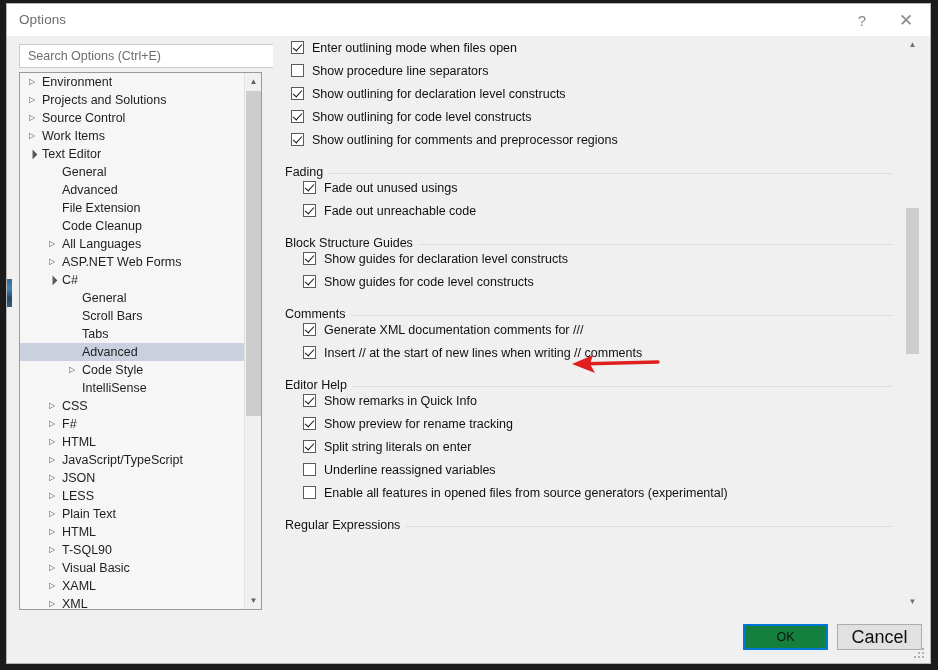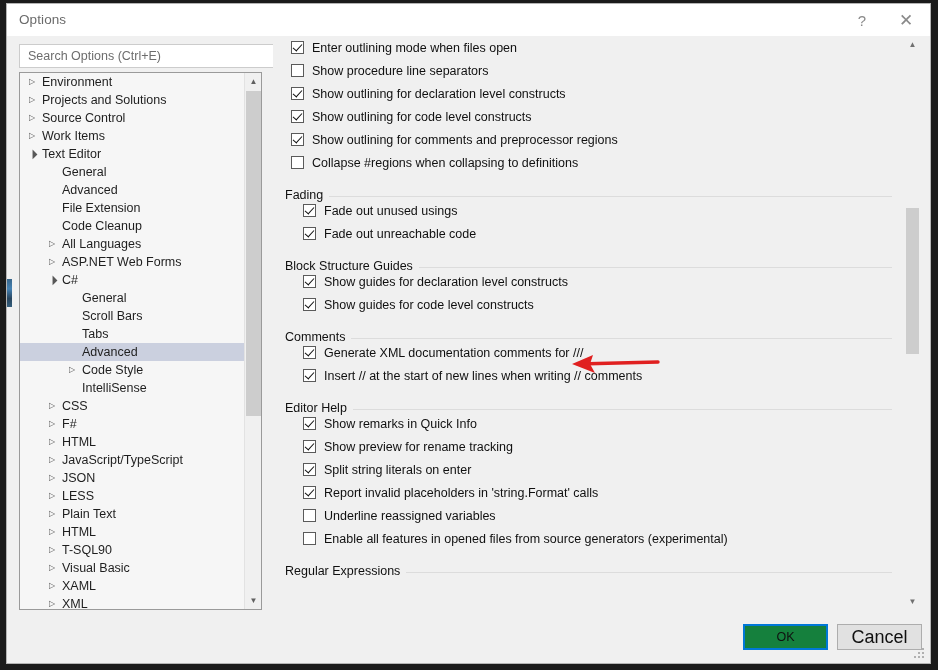--- a/index.html
+++ b/index.html
@@ -496,24 +496,20 @@
             <span class="opt-label">Show outlining for declaration level constructs</span>
           </div>
           <div class="opt-row">
             <span class="cb checked"></span>
             <span class="opt-label">Show outlining for code level constructs</span>
           </div>
           <div class="opt-row">
             <span class="cb checked"></span>
             <span class="opt-label">Show outlining for comments and preprocessor regions</span>
           </div>
-          <div class="opt-row">
-            <span class="cb"></span>
-            <span class="opt-label">Collapse #regions when collapsing to definitions</span>
-          </div>
         </div>
         <div class="group-frame">
           <div class="group-title">Fading</div>
           <div class="group-body">
             <div class="opt-row">
               <span class="cb checked"></span>
               <span class="opt-label">Fade out unused usings</span>
             </div>
             <div class="opt-row">
               <span class="cb checked"></span>
@@ -554,24 +550,20 @@
               <span class="cb checked"></span>
               <span class="opt-label">Show remarks in Quick Info</span>
             </div>
             <div class="opt-row">
               <span class="cb checked"></span>
               <span class="opt-label">Show preview for rename tracking</span>
             </div>
             <div class="opt-row">
               <span class="cb checked"></span>
               <span class="opt-label">Split string literals on enter</span>
-            </div>
-            <div class="opt-row">
-              <span class="cb checked"></span>
-              <span class="opt-label">Report invalid placeholders in 'string.Format' calls</span>
             </div>
             <div class="opt-row">
               <span class="cb"></span>
               <span class="opt-label">Underline reassigned variables</span>
             </div>
             <div class="opt-row">
               <span class="cb"></span>
               <span class="opt-label">Enable all features in opened files from source generators (experimental)</span>
             </div>
           </div>

